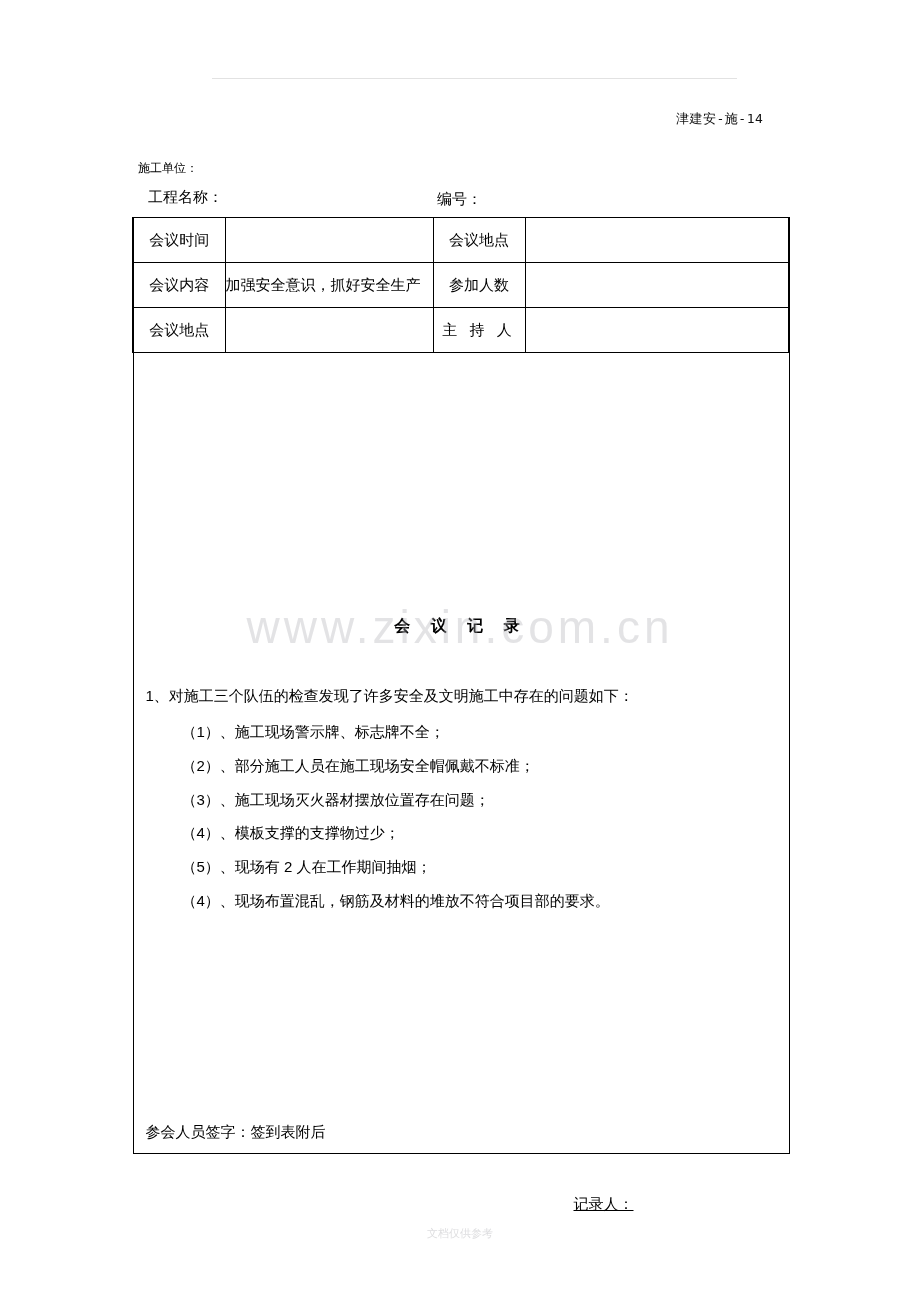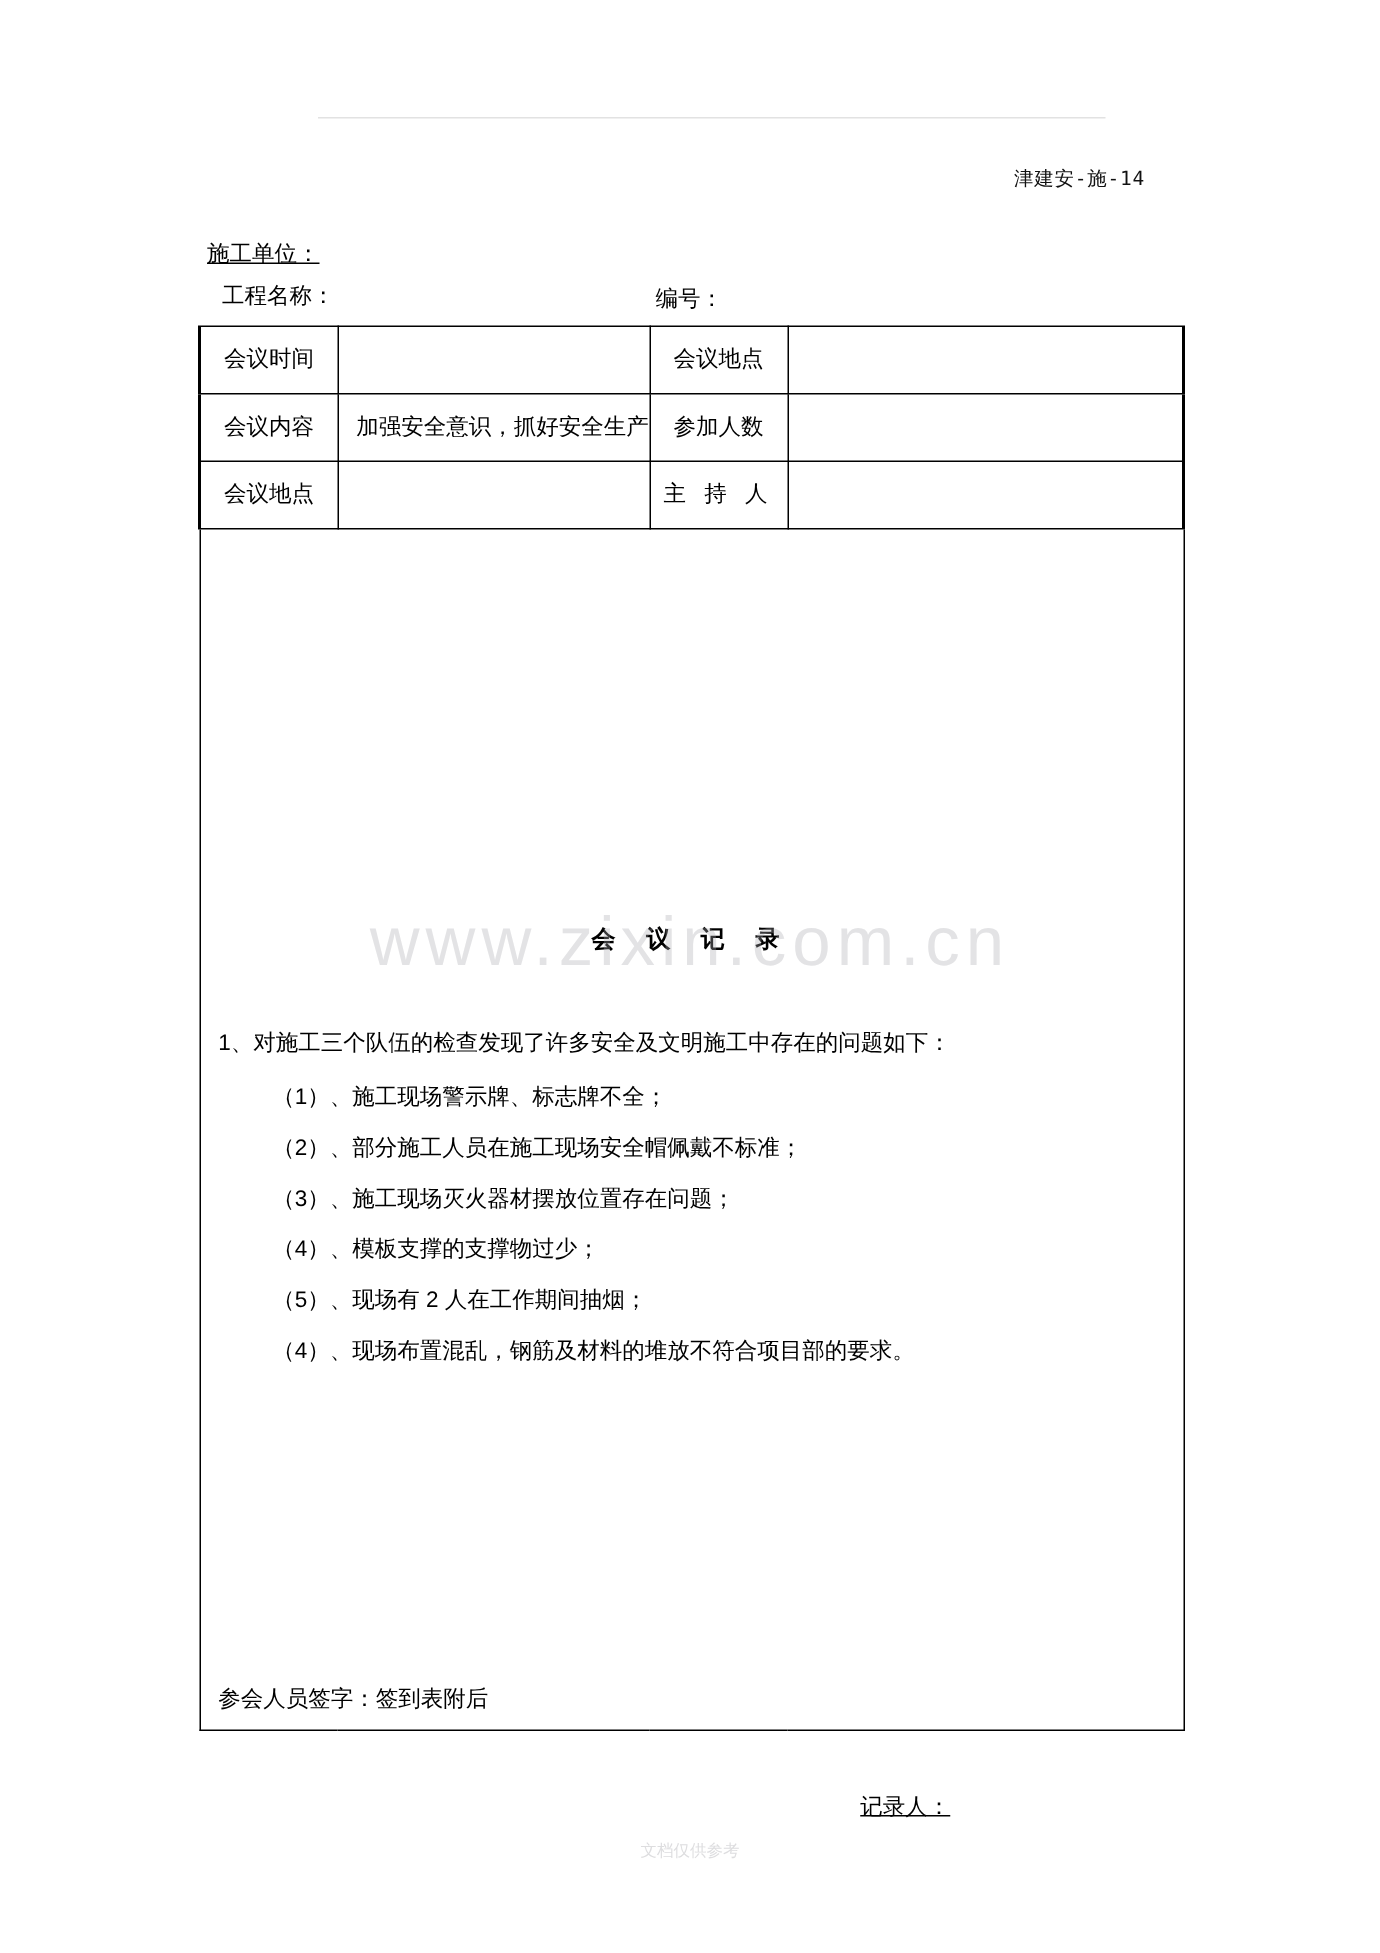--- a/index.html
+++ b/index.html
@@ -48,22 +48,21 @@
     width: 920px;
     text-align: center;
     font-size: 20px;
     font-weight: bold;
     letter-spacing: 2px;
   }
   .field-unit {
     position: absolute;
     left: 138px;
     top: 160px;
-    font-size: 15px;
-    text-decoration: underline;
+    font-size: 12px;
   }
   .field-project {
     position: absolute;
     left: 148px;
     top: 188px;
     font-size: 15px;
   }
   .field-number {
     position: absolute;
     left: 437px;
@@ -94,21 +93,21 @@
     line-height: 44px;
     white-space: nowrap;
   }
   .lbl.sp { letter-spacing: 4px; }
   .val {
     height: 44px;
     line-height: 44px;
     padding-left: 14px;
     white-space: nowrap;
   }
-  .val.center { text-align: right; padding-left: 0; }
+  .val.center { text-align: left; padding-left: 0; }
 
   
   .record-cell {
     border: 1px solid #000;
     border-left-width: 2px;
     border-right-width: 2px;
     border-bottom-width: 2px;
     height: 800px;
     vertical-align: top;
     position: relative;

